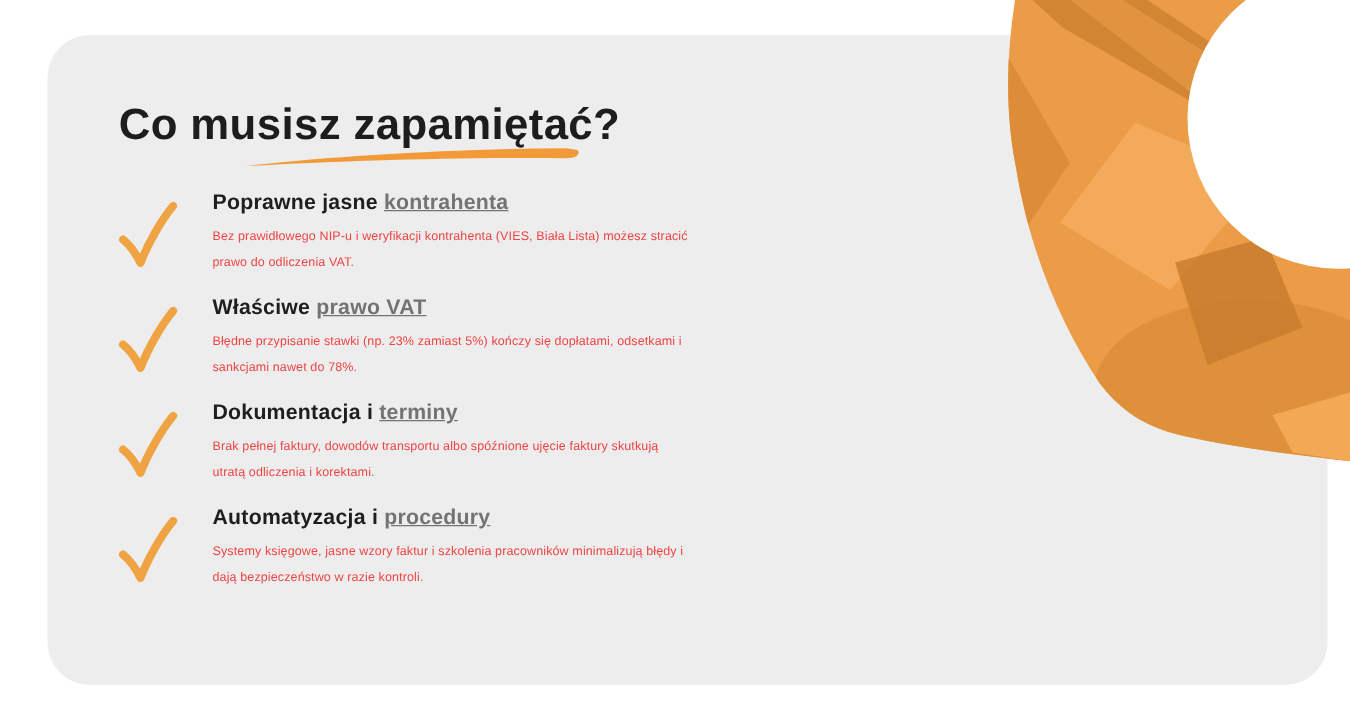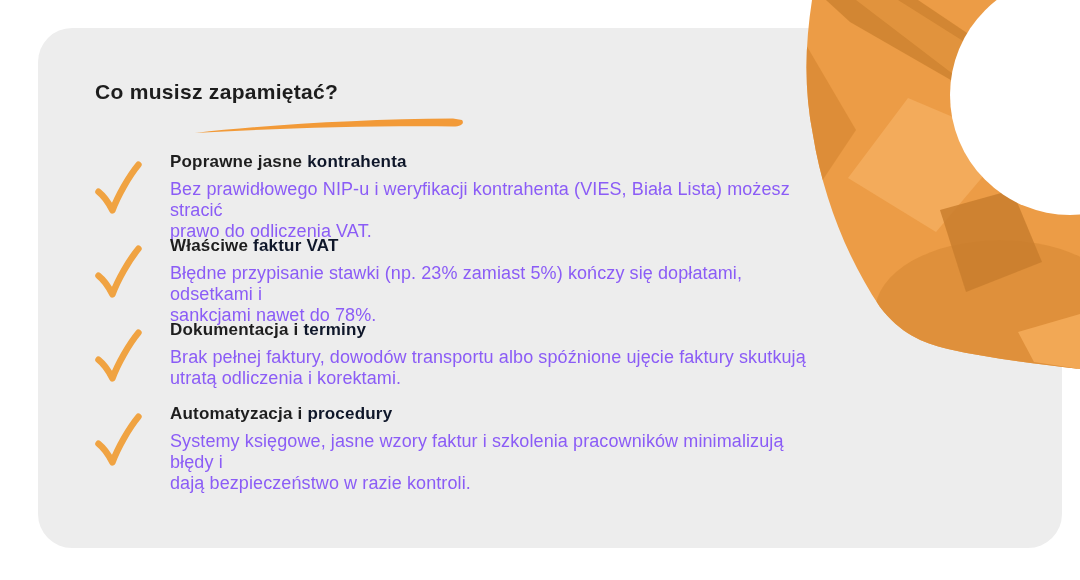--- a/index.html
+++ b/index.html
@@ -11,34 +11,34 @@
     position:absolute;left:38px;top:28px;width:1024px;height:520px;
     background:#ededed;border-radius:34px;z-index:1;
   }
   .deco{
     position:absolute;left:0;top:0;width:1080px;height:580px;z-index:2;
     pointer-events:none;
   }
   .content{position:absolute;left:38px;top:28px;width:1024px;height:520px;z-index:3;}
   .title{
     position:absolute;left:57px;top:52px;
-    font-size:21px;font-weight:700;color:#1d1d1d;letter-spacing:.3px;
+    font-size:35px;font-weight:700;color:#1d1d1d;letter-spacing:.3px;
   }
   .swoosh{position:absolute;left:155px;top:88px;width:274px;height:18px;}
   .item{position:absolute;left:54px;width:720px;}
   .item-1{top:124px;} .item-2{top:208px;} .item-3{top:292px;} .item-4{top:376px;}
   .check{position:absolute;left:0;top:8px;width:52px;height:56px;}
   .item-text{margin-left:78px;}
   .item-heading{
     font-size:17px;font-weight:700;color:#1e1e1e;letter-spacing:.2px;
     margin:0 0 7px 0;
   }
-  .item-heading .accent{color:#0f172a;}
+  .item-heading .accent{color:#737373;text-decoration:underline;}
   .item-body{
-    font-size:18px;line-height:21px;color:#8b5cf6;
+    font-size:10px;line-height:21px;color:#ef4444;
     white-space:pre-line;letter-spacing:.1px;
   }
   .logo{
     position:absolute;left:838px;top:452px;
     font-size:31px;font-weight:700;letter-spacing:.5px;white-space:nowrap;
   }
   .logo .p1{color:#2d2d2d;}
   .logo .p2{color:#a7a7a7;}
   .logo .plus{
     color:#f2992e;font-size:27px;display:inline-block;
@@ -97,21 +97,21 @@
     </div>
   </div>
 
   <div class="item item-2">
     <svg class="check" viewBox="0 0 56 60">
       <path d="M7 34 C12 38 18 46 22 54 C28 38 40 17 50 5" stroke="#f0a342" stroke-width="7" fill="none" stroke-linecap="round" stroke-linejoin="round"></path>
     </svg>
     <div class="item-text">
       <div class="item-heading">
         <span>Właściwe</span>
-        <span class="accent">faktur VAT</span>
+        <span class="accent">prawo VAT</span>
       </div>
       <div class="item-body">Błędne przypisanie stawki (np. 23% zamiast 5%) kończy się dopłatami, odsetkami i
 sankcjami nawet do 78%.</div>
     </div>
   </div>
 
   <div class="item item-3">
     <svg class="check" viewBox="0 0 56 60">
       <path d="M7 34 C12 38 18 46 22 54 C28 38 40 17 50 5" stroke="#f0a342" stroke-width="7" fill="none" stroke-linecap="round" stroke-linejoin="round"></path>
     </svg>

